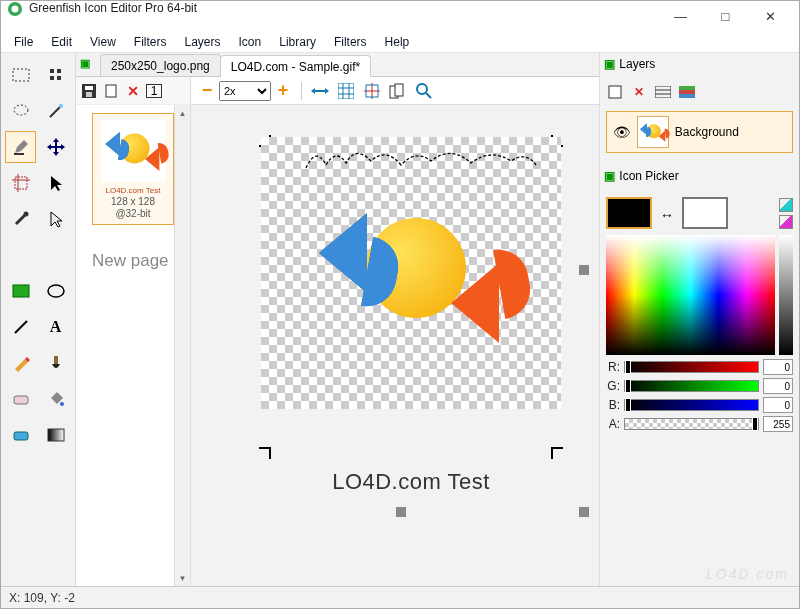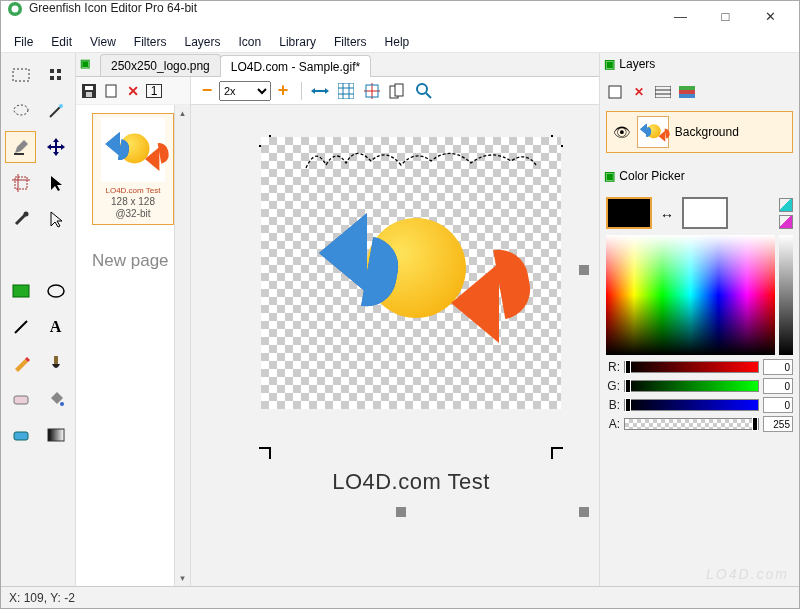--- a/index.html
+++ b/index.html
@@ -428,21 +428,21 @@
             <div class="sun"></div>
             <div class="arrL"></div>
             <div class="arrR"></div>
           </div>
       </div>
       <span class="lname">Background</span>
     </div>
 
     <div class="rp-header" style="margin-top:6px;">
       <span class="plus">▣</span>
-      <span>Color Picker</span>
+      <span>Icon Picker</span>
     </div>
     <div class="cp-section">
       <div class="swatch-row">
         <div class="swatch"></div>
         <span class="swap-ico">↔</span>
         <div class="swatch white"></div>
         <div class="mini-sw">
           <div style="background:linear-gradient(135deg,transparent 45%,#2cc 45%);"></div>
           <div style="background:linear-gradient(135deg,transparent 45%,#d3c 45%);"></div>
         </div>

